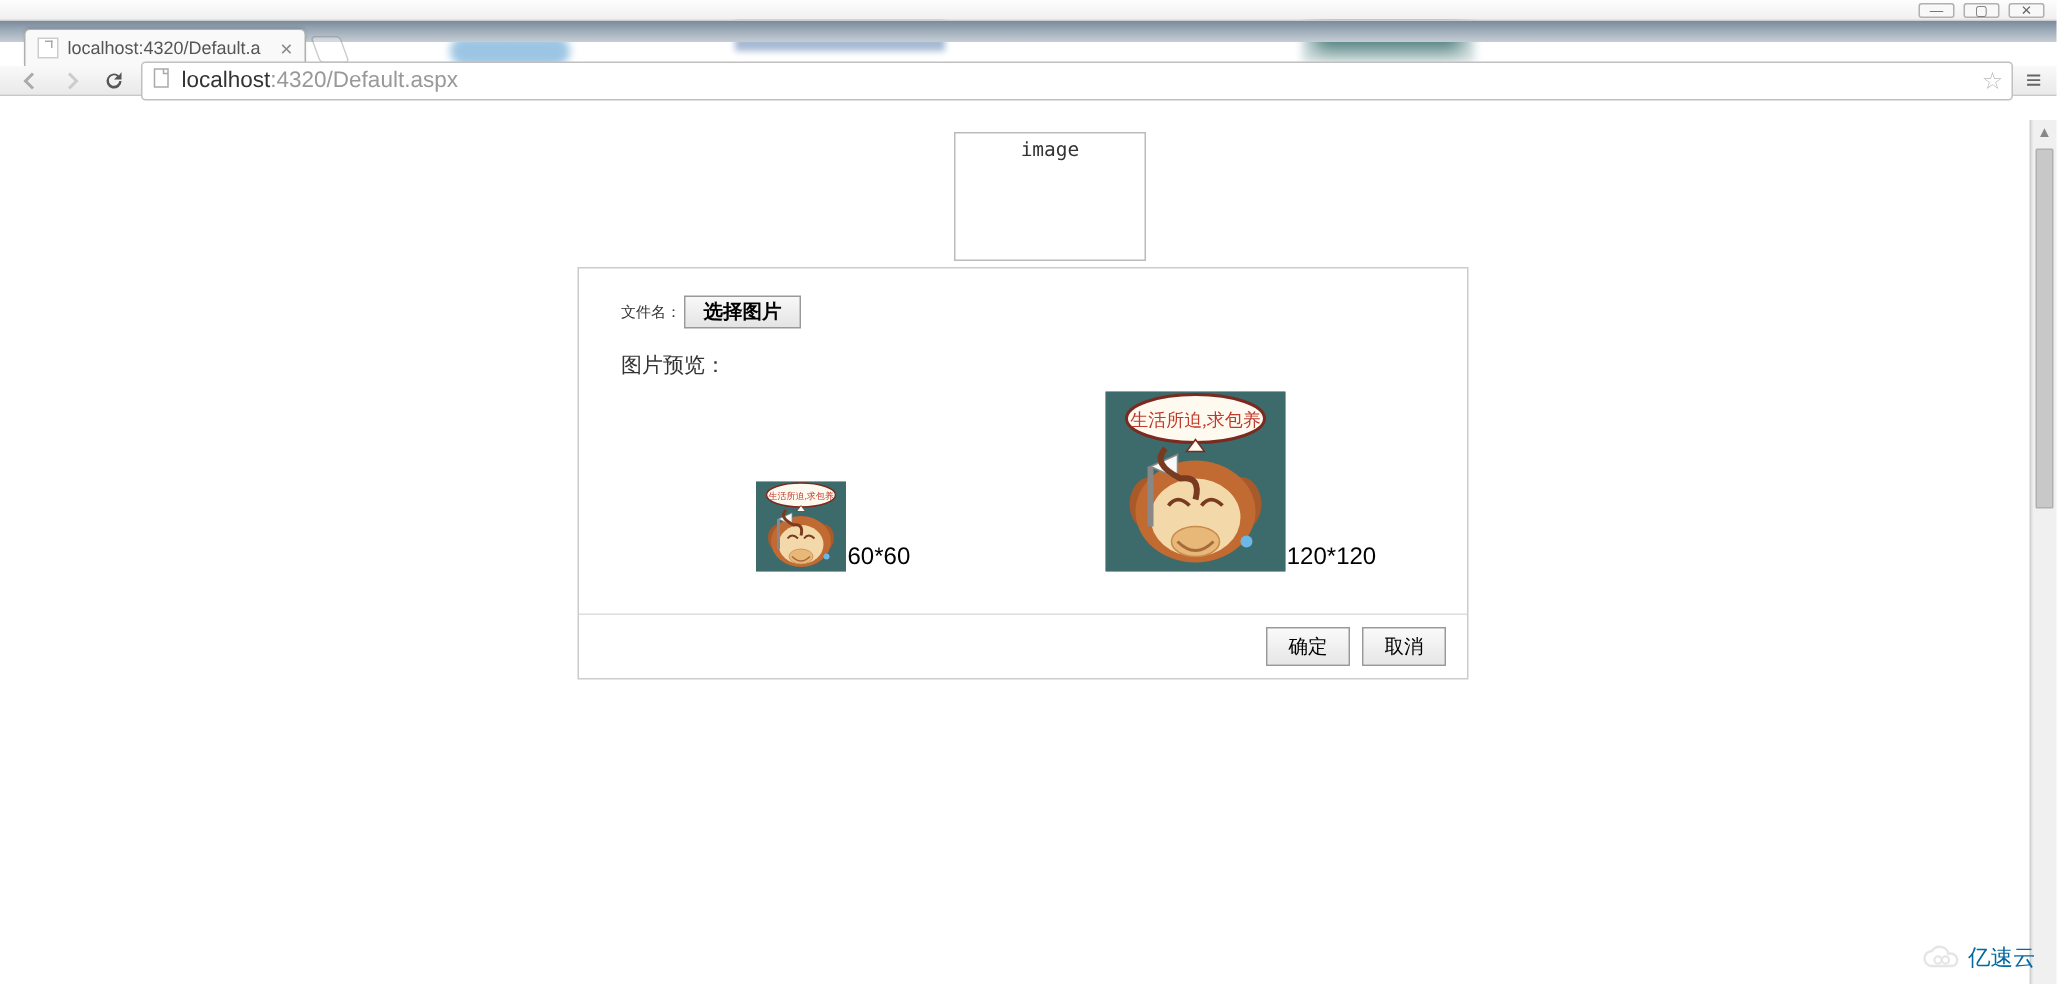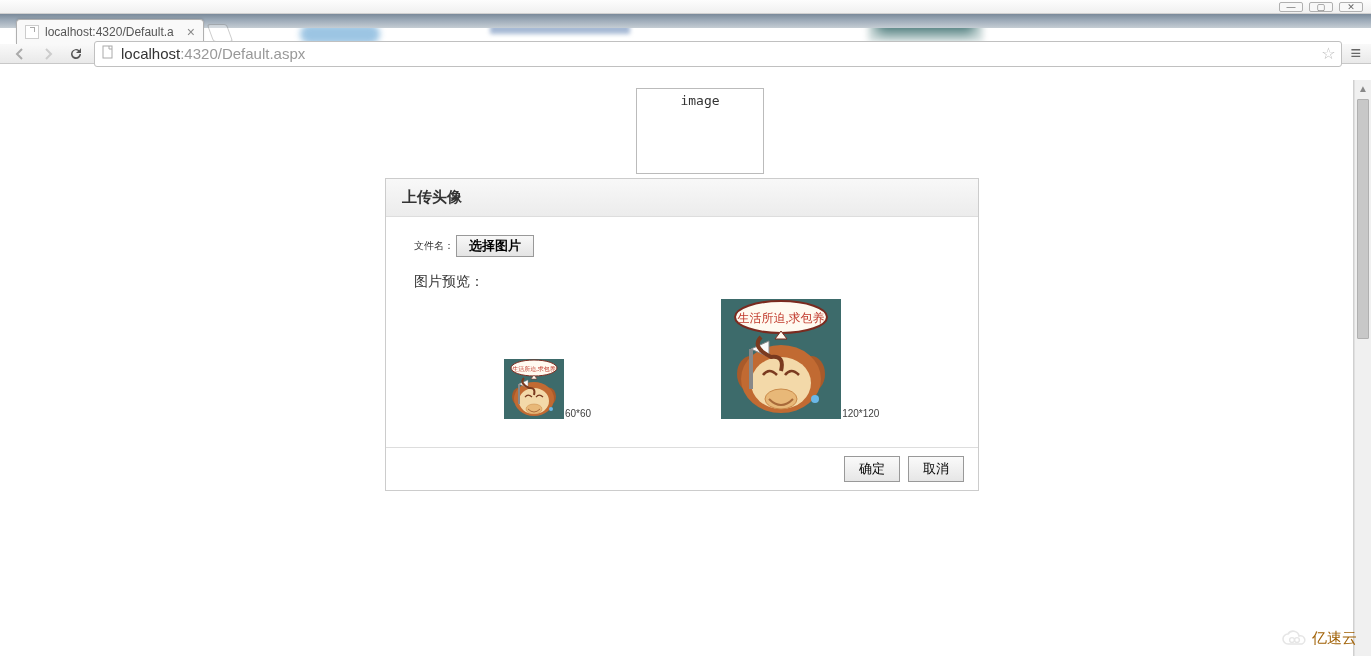--- a/index.html
+++ b/index.html
@@ -216,21 +216,21 @@
     .row-preview-label { font-size: 14px; margin-bottom: 8px; }
     .previews {
       display: flex; align-items: flex-end; gap: 130px;
       padding-left: 90px;
       padding-bottom: 18px;
       min-height: 130px;
     }
     .preview-wrap { display: flex; align-items: flex-end; }
     .preview-60 { width: 60px; height: 60px; }
     .preview-120 { width: 120px; height: 120px; }
-    .preview-size { font-size: 10px; color: #404040; margin-left: 1px; text-align: center; }
+    .preview-size { font-size: 16px; color: #000000; margin-left: 1px; text-align: center; }
 
     .dialog-footer {
       border-top: 1px solid #ddd;
       padding: 8px 14px;
       display: flex; justify-content: flex-end; gap: 8px;
     }
     .dlg-btn {
       padding: 3px 14px;
       background: linear-gradient(#fafafa, #e6e6e6);
       border: 1px solid #999;
@@ -241,21 +241,21 @@
     
     .monkey {
       display: block;
       background: #4a7a7a;
     }
 
     
     .watermark {
       position: absolute;
       right: 14px; bottom: 8px;
-      color: #a16207;
+      color: #0369a1;
       font-size: 15px;
       display: flex; align-items: center; gap: 4px;
       pointer-events: none;
     }
     .watermark svg { opacity: 0.5; }
   </style>
 </head>
 <body>
 
 <div class="bg-hint">
@@ -312,21 +312,20 @@
   <div class="menu-icon">≡</div>
 </div>
 
 <div class="viewport">
 
   <div class="broken-img">
     <span>image</span>
   </div>
 
   <div class="dialog">
-    <div class="dialog-header">上传头像</div>
 
     <div class="dialog-body">
       <div class="row-file">
         <label>文件名：</label>
         <button class="choose-btn">选择图片</button>
       </div>
 
       <div class="row-preview-label">图片预览：</div>
 
       <div class="previews">

